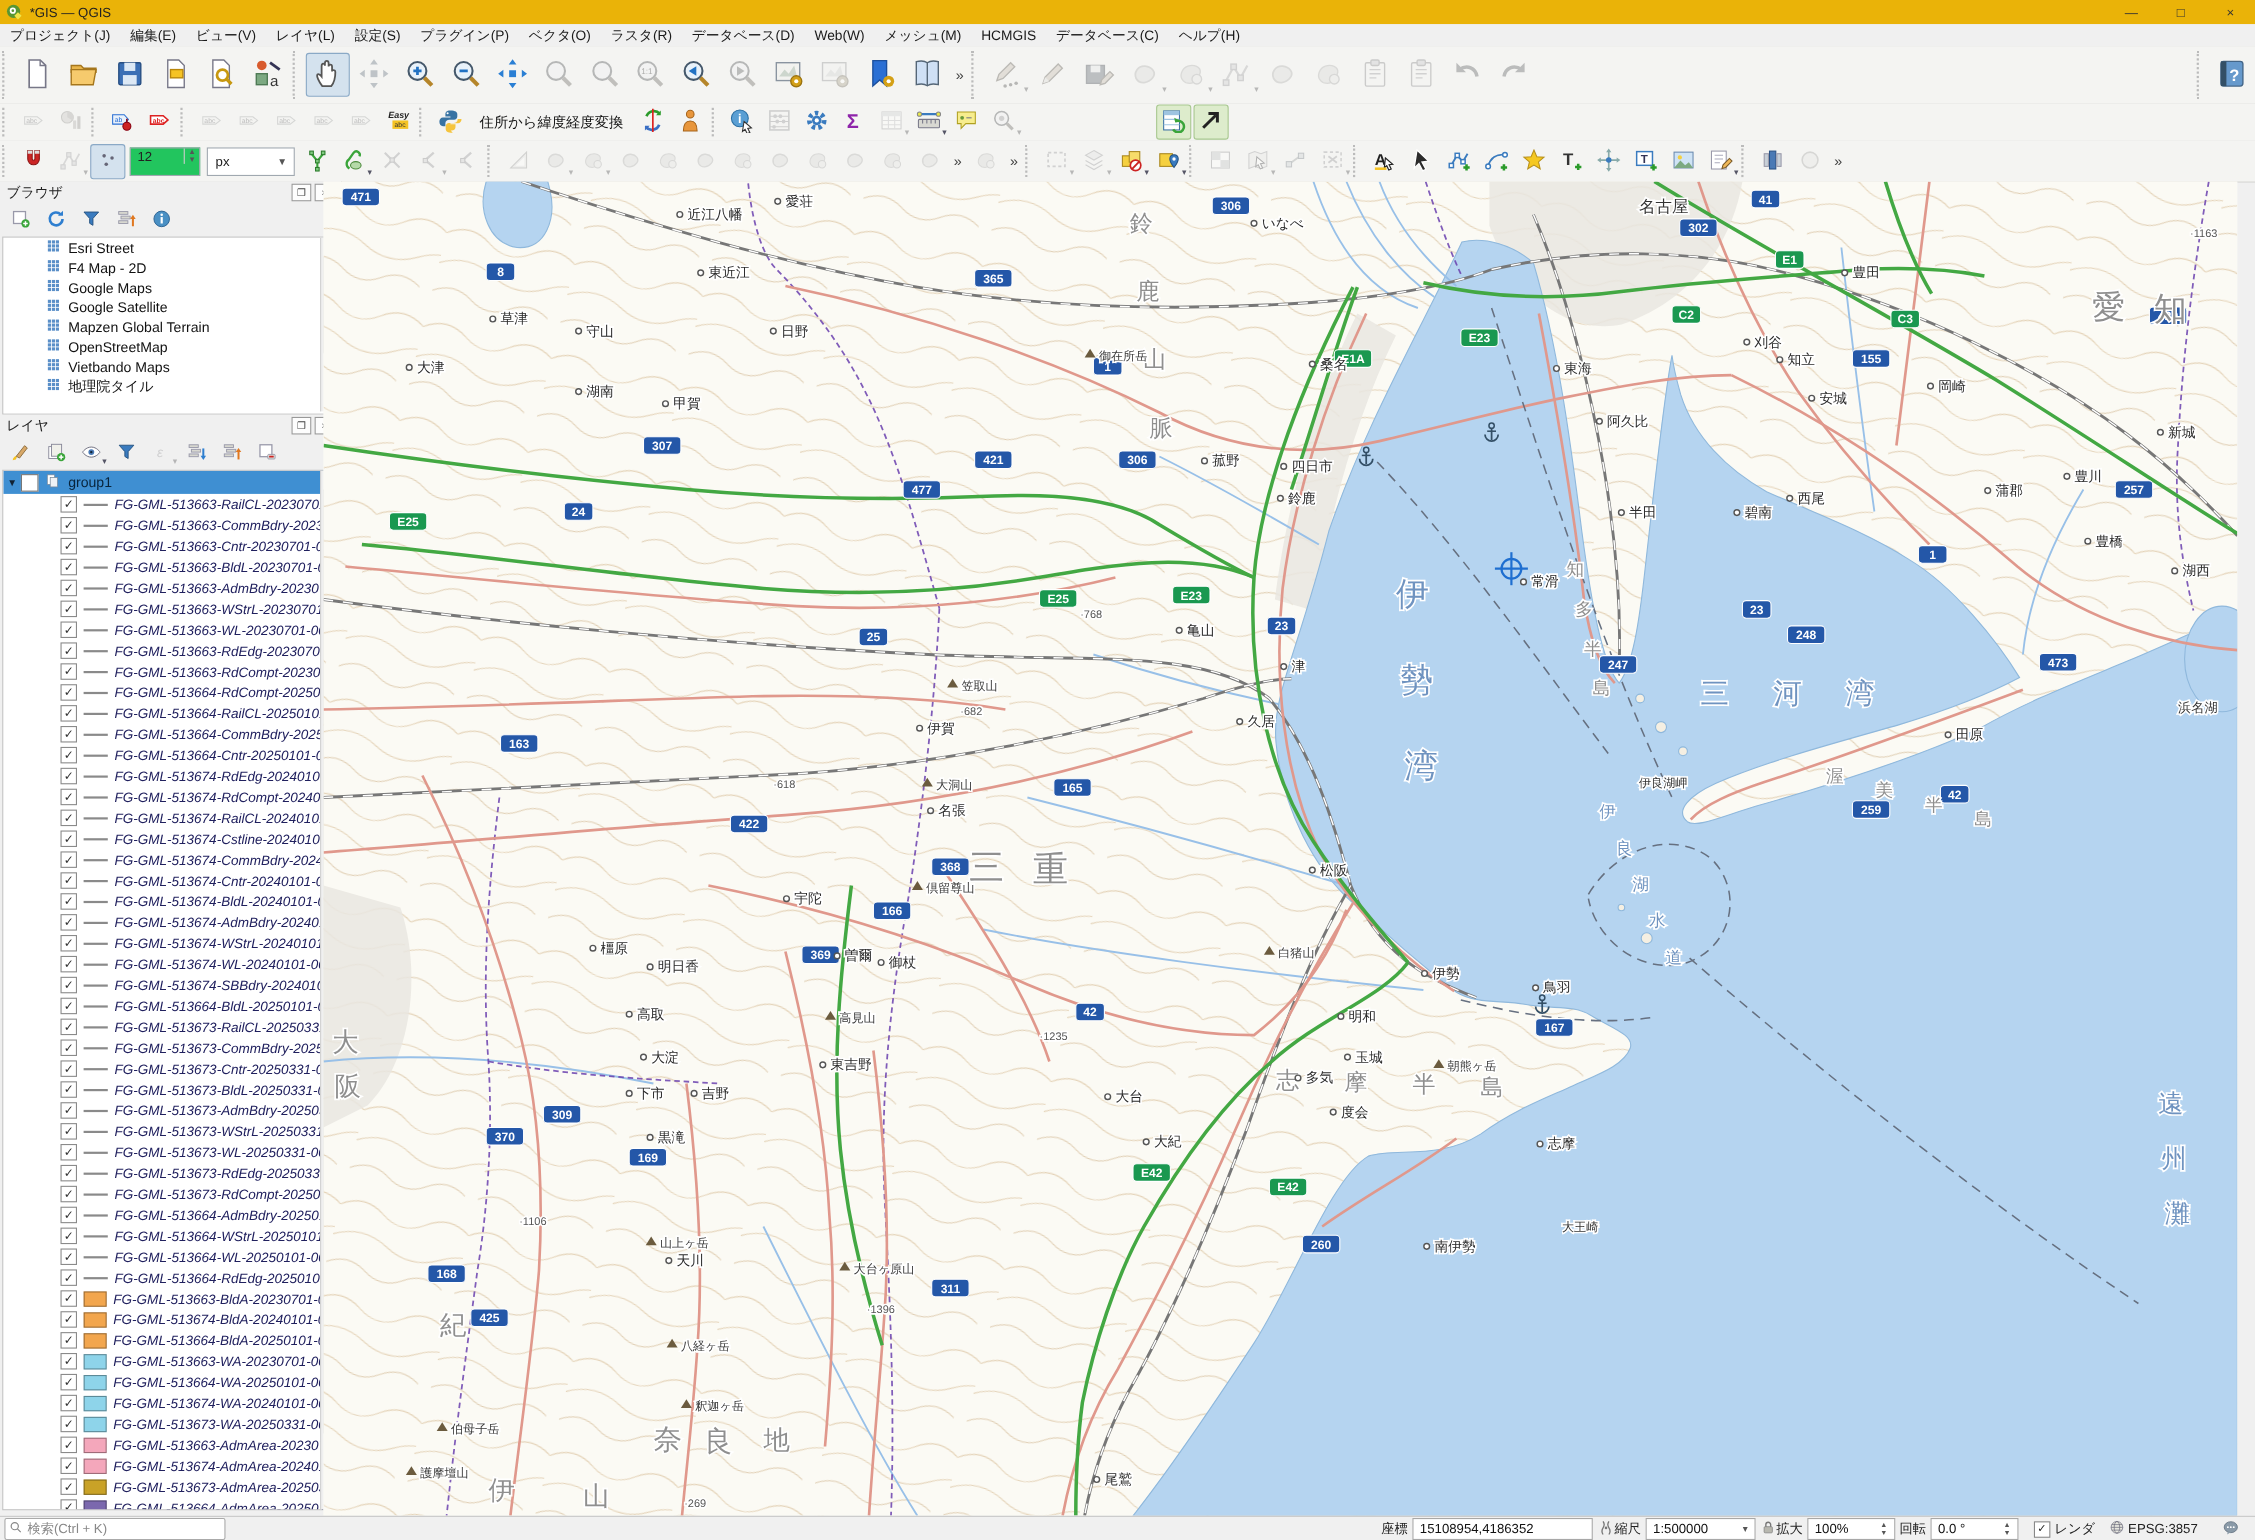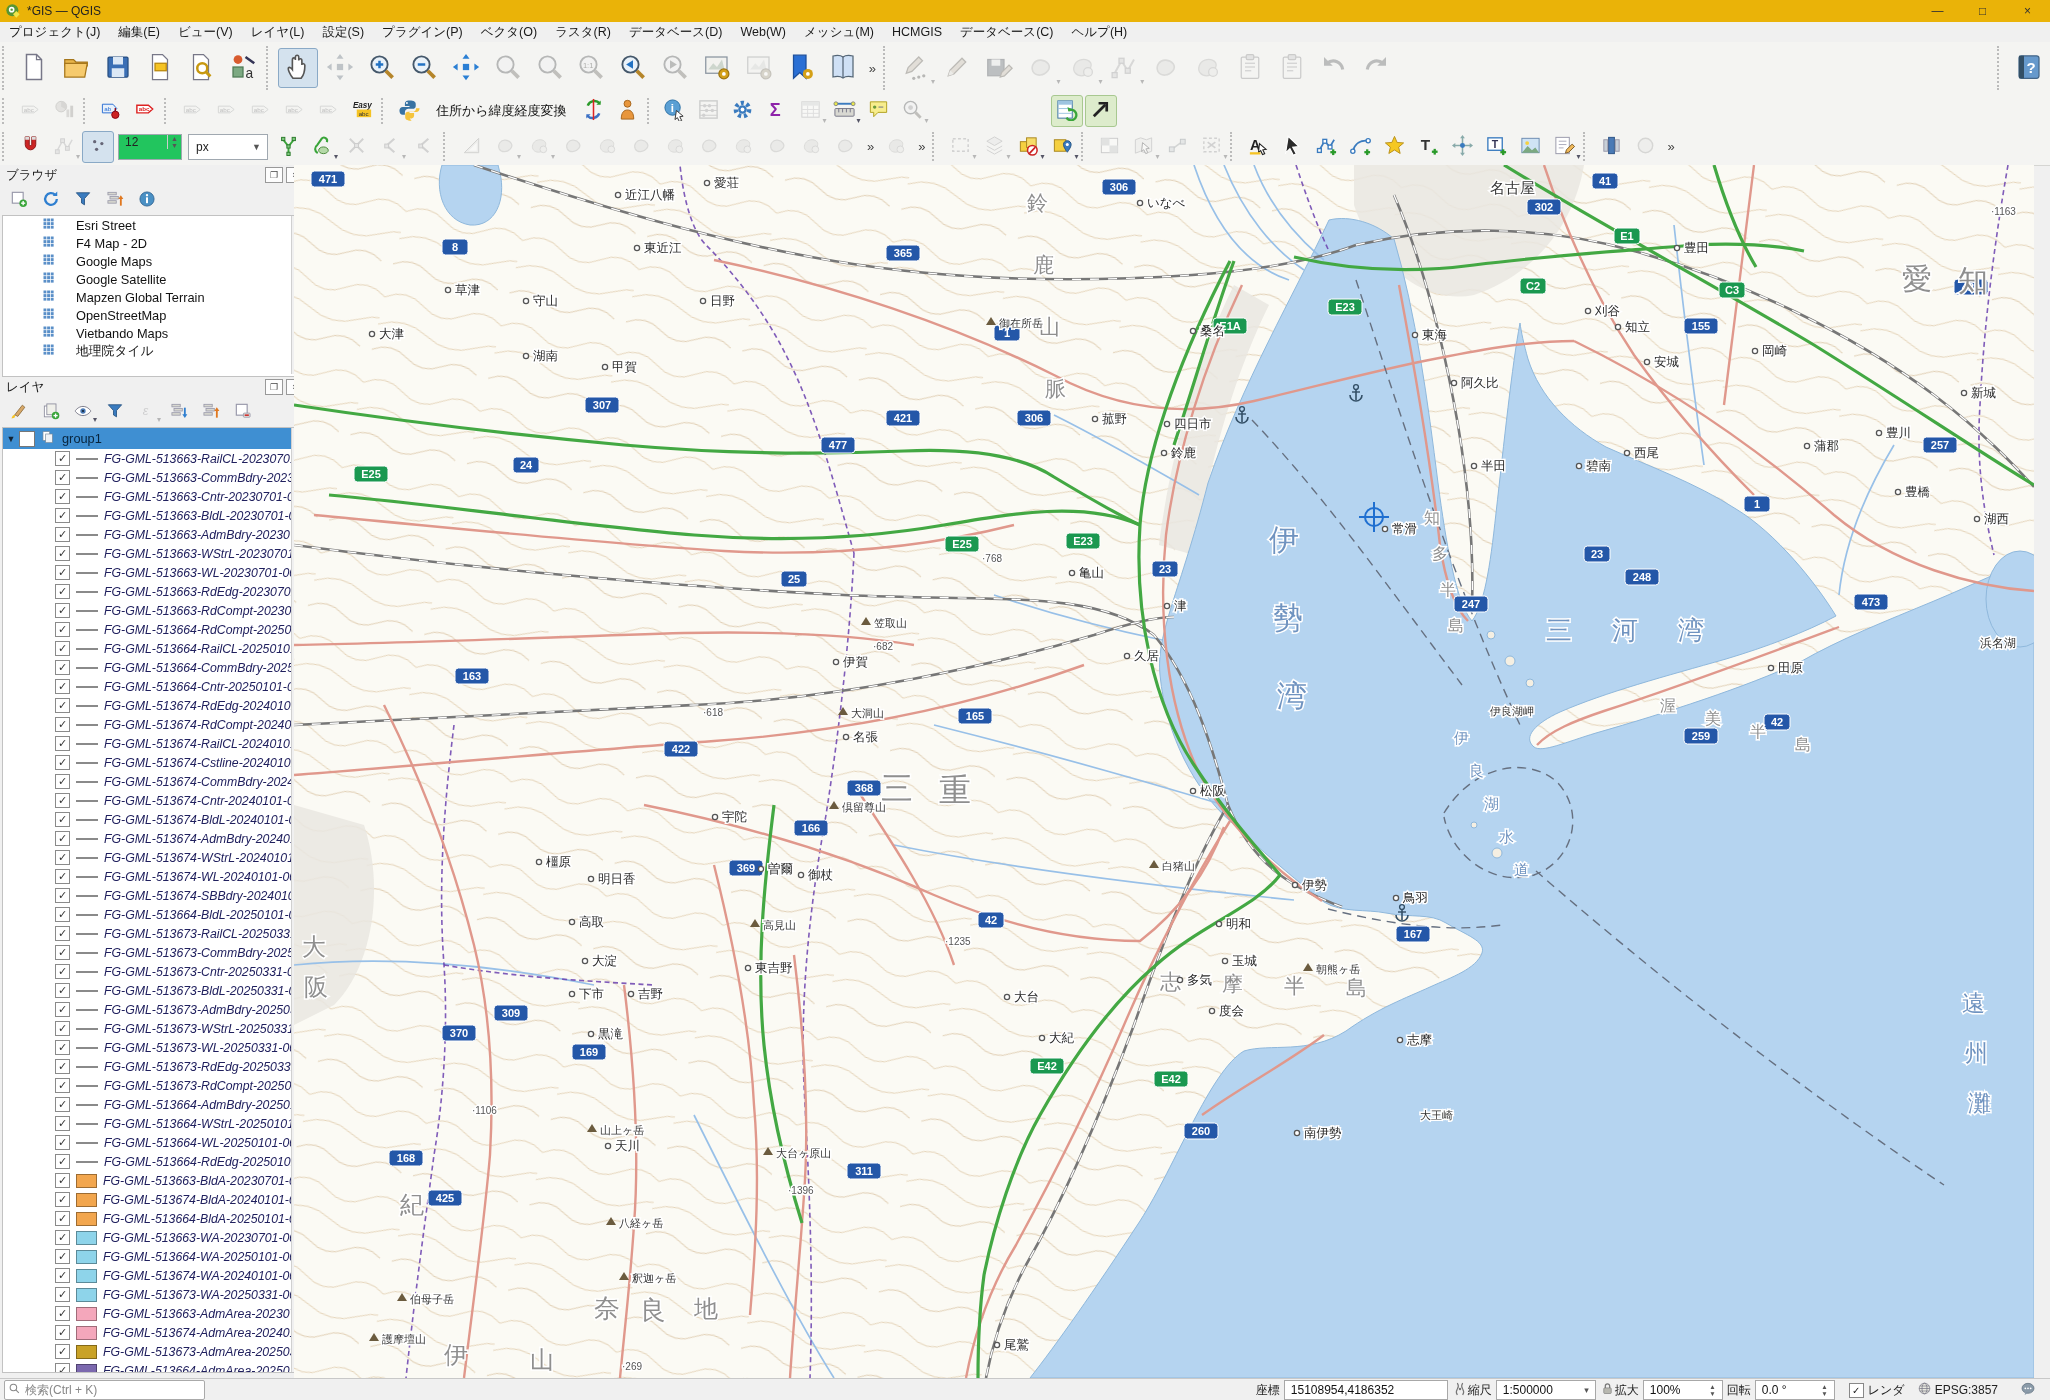--- a/index.html
+++ b/index.html
@@ -37,21 +37,21 @@
   .tgap{height:1px;}
   
   #leftcol{position:absolute;left:0;top:165px;width:310px;height:1213px;background:#f0f0f0;border-right:1px solid #b8b8b8;}
   .panel{position:absolute;left:0;width:310px;background:#f0f0f0;}
   .ptitle{height:20px;display:flex;align-items:center;padding:0 6px;font-size:12.5px;color:#222;}
   .ptitle .sp{flex:1;}
   .pbtn{width:16px;height:14px;display:flex;align-items:center;justify-content:center;margin-left:3px;border:1px solid #999;background:#fdfdfd;font-size:9px;color:#444;}
   .ptools{height:30px;display:flex;align-items:center;padding-left:4px;gap:2px;}
   .ptools .tbtn{width:26px;height:26px;}
   .ptree{position:relative;background:#ffffff;border:1px solid #c2c2c2;margin:0 2px;overflow:hidden;}
-  .brow{display:flex;align-items:center;height:18px;padding-left:38px;gap:20px;white-space:nowrap;}
+  .brow{display:flex;align-items:center;height:18px;padding-left:38px;gap:6px;white-space:nowrap;}
   .brow .lbl{font-size:12.8px;color:#111;}
   .lrow{display:flex;align-items:center;height:19px;white-space:nowrap;overflow:hidden;}
   .lrow .cb{width:13px;height:13px;background:#fff;border:1px solid #8a8a8a;display:flex;align-items:center;justify-content:center;font-size:11px;color:#333;flex:none;}
   .lrow .sym-line{width:22px;height:0;border-top:2px solid #8a8a8a;margin:0 6px;flex:none;}
   .lrow .sym-fill{width:19px;height:12px;margin:0 6px;border:1px solid rgba(0,0,0,.35);flex:none;}
   .lrow .lname{font-size:12.3px;font-style:italic;color:#20205e;overflow:hidden;}
   .grow{display:flex;align-items:center;height:21px;background:#3f8fd2;color:#0c2030;}
   .grow .ar{font-size:9px;color:#123;width:16px;text-align:center;}
   .grow .cb{width:14px;height:14px;background:#fff;border:1px solid #777;flex:none;}
   .grow .gname{font-size:12.8px;margin-left:6px;color:#08243c;}

